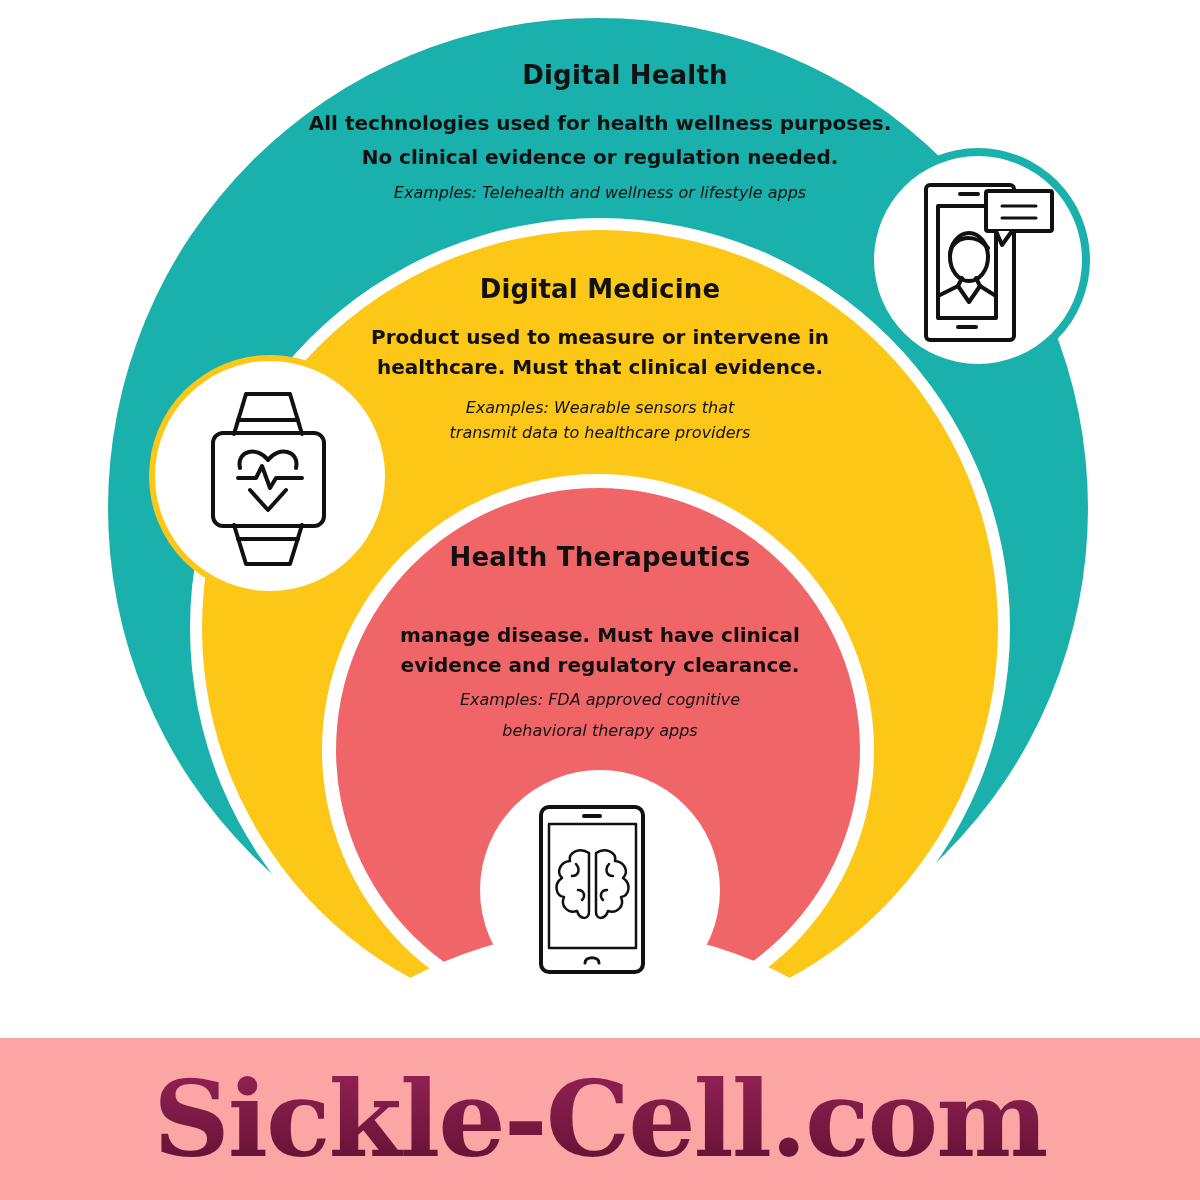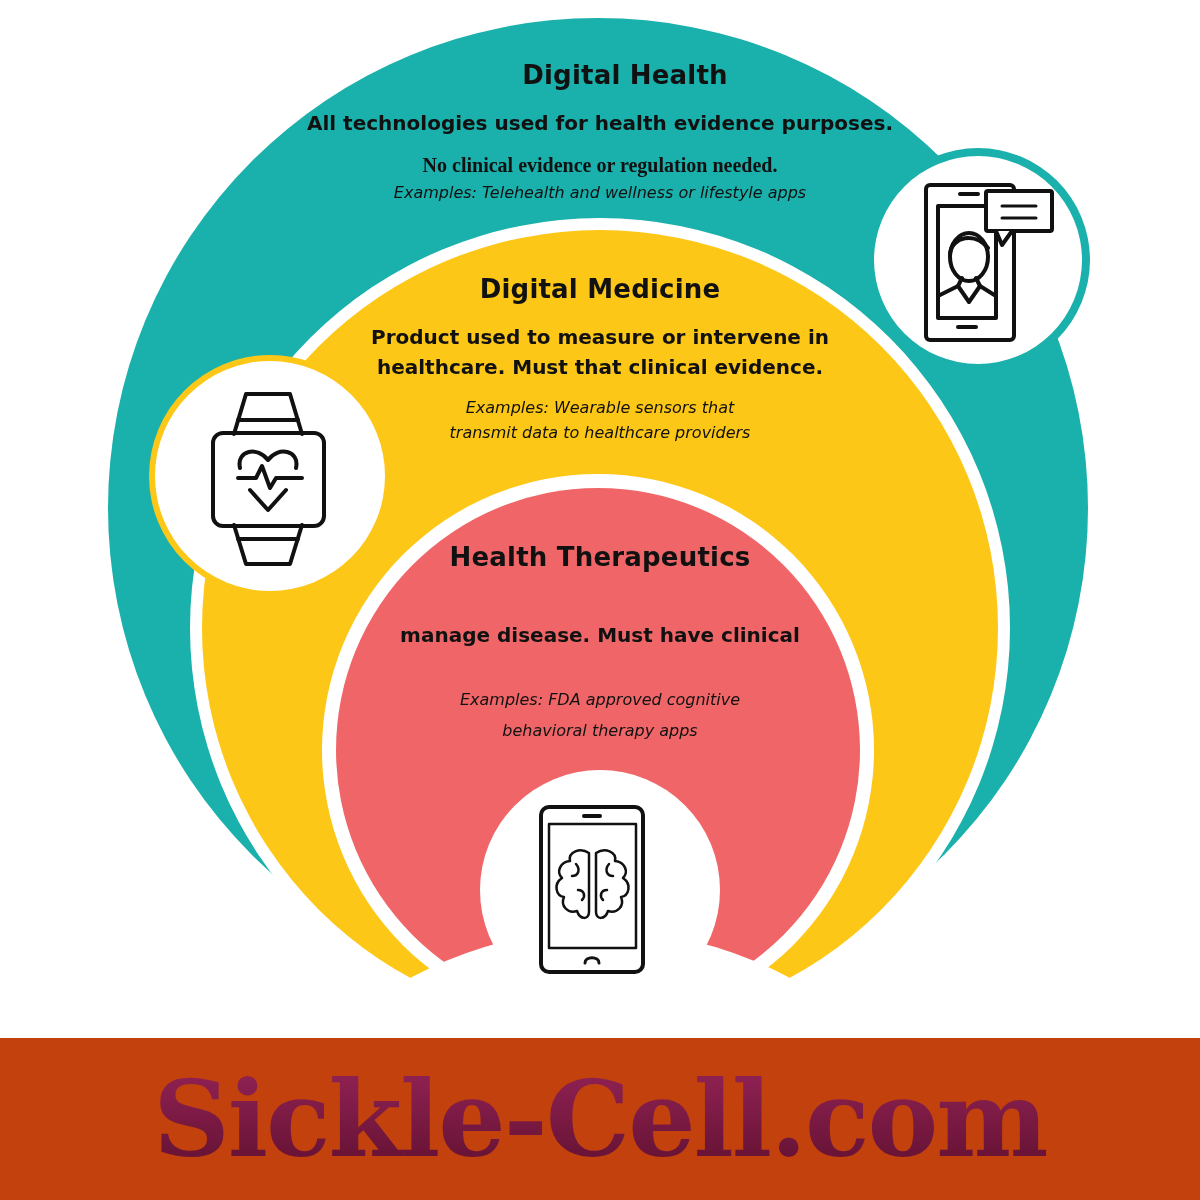--- a/index.html
+++ b/index.html
@@ -2,21 +2,21 @@
 <html><head>
 <meta charset="utf-8">
 <style>
   html,body{margin:0;padding:0;}
   body{width:1200px;height:1200px;position:relative;background:#ffffff;overflow:hidden;font-family:"DejaVu Sans","Liberation Sans",sans-serif;}
   #diagram{position:absolute;left:0;top:0;width:1200px;height:1040px;}
   .txt{position:absolute;left:0;width:1200px;text-align:center;color:#111;}
   .title{font-weight:bold;font-size:26px;letter-spacing:0.2px;}
   .desc{font-weight:bold;font-size:20px;line-height:30px;}
   .ex{font-style:italic;font-size:16px;line-height:24px;}
-  #footer{position:absolute;left:0;top:1038px;width:1200px;height:162px;background:#c2410c;display:flex;align-items:center;justify-content:center;}
+  #footer{position:absolute;left:0;top:1038px;width:1200px;height:162px;background:#fca5a5;display:flex;align-items:center;justify-content:center;}
   #brand{font-family:"DejaVu Serif","Liberation Serif",serif;font-weight:bold;font-size:104px;letter-spacing:-2px;
     background:linear-gradient(#962458,#5e0f2e);-webkit-background-clip:text;background-clip:text;color:transparent;transform:scaleX(1.02);}
 </style>
 </head>
 <body>
 
 <div id="diagram">
   <svg width="1200" height="1040" viewBox="0 0 1200 1040">
     <defs>
       <mask id="cut">
@@ -77,33 +77,34 @@
         <path d="M576 864 C581 870 578 876 572 876"></path>
         <path d="M578 890 C584 890 586 896 582 900"></path>
         <path d="M609 864 C604 870 607 876 613 876"></path>
         <path d="M607 890 C601 890 599 896 603 900"></path>
       </g>
     </g>
   </svg>
 
   
   <div class="txt title" style="top:60px;padding-left:25px;">Digital Health</div>
-  <div class="txt desc" style="top:108px;">All technologies used for health evidence purposes.</div>
-  <div class="txt desc" style="top:150px;font-family:Liberation Serif, serif;">No clinical evidence or regulation needed.</div>
+  <div class="txt desc" style="top:108px;">All technologies used for health wellness purposes.</div>
+  <div class="txt desc" style="top:142px;">No clinical evidence or regulation needed.</div>
   <div class="txt ex" style="top:181px;">Examples: Telehealth and wellness or lifestyle apps</div>
 
   
   <div class="txt title" style="top:274px;">Digital Medicine</div>
   <div class="txt desc" style="top:322px;">Product used to measure or intervene in</div>
   <div class="txt desc" style="top:352px;">healthcare. Must that clinical evidence.</div>
   <div class="txt ex" style="top:396px;">Examples: Wearable sensors that</div>
   <div class="txt ex" style="top:421px;">transmit data to healthcare providers</div>
 
   
   <div class="txt title" style="top:542px;">Health Therapeutics</div>
   <div class="txt desc" style="top:620px;">manage disease. Must have clinical</div>
+  <div class="txt desc" style="top:650px;">evidence and regulatory clearance.</div>
   <div class="txt ex" style="top:688px;">Examples: FDA approved cognitive</div>
   <div class="txt ex" style="top:719px;">behavioral therapy apps</div>
 </div>
 
 <div id="footer">
   <div id="brand">Sickle-Cell.com</div>
 </div>
 
 </body></html>

